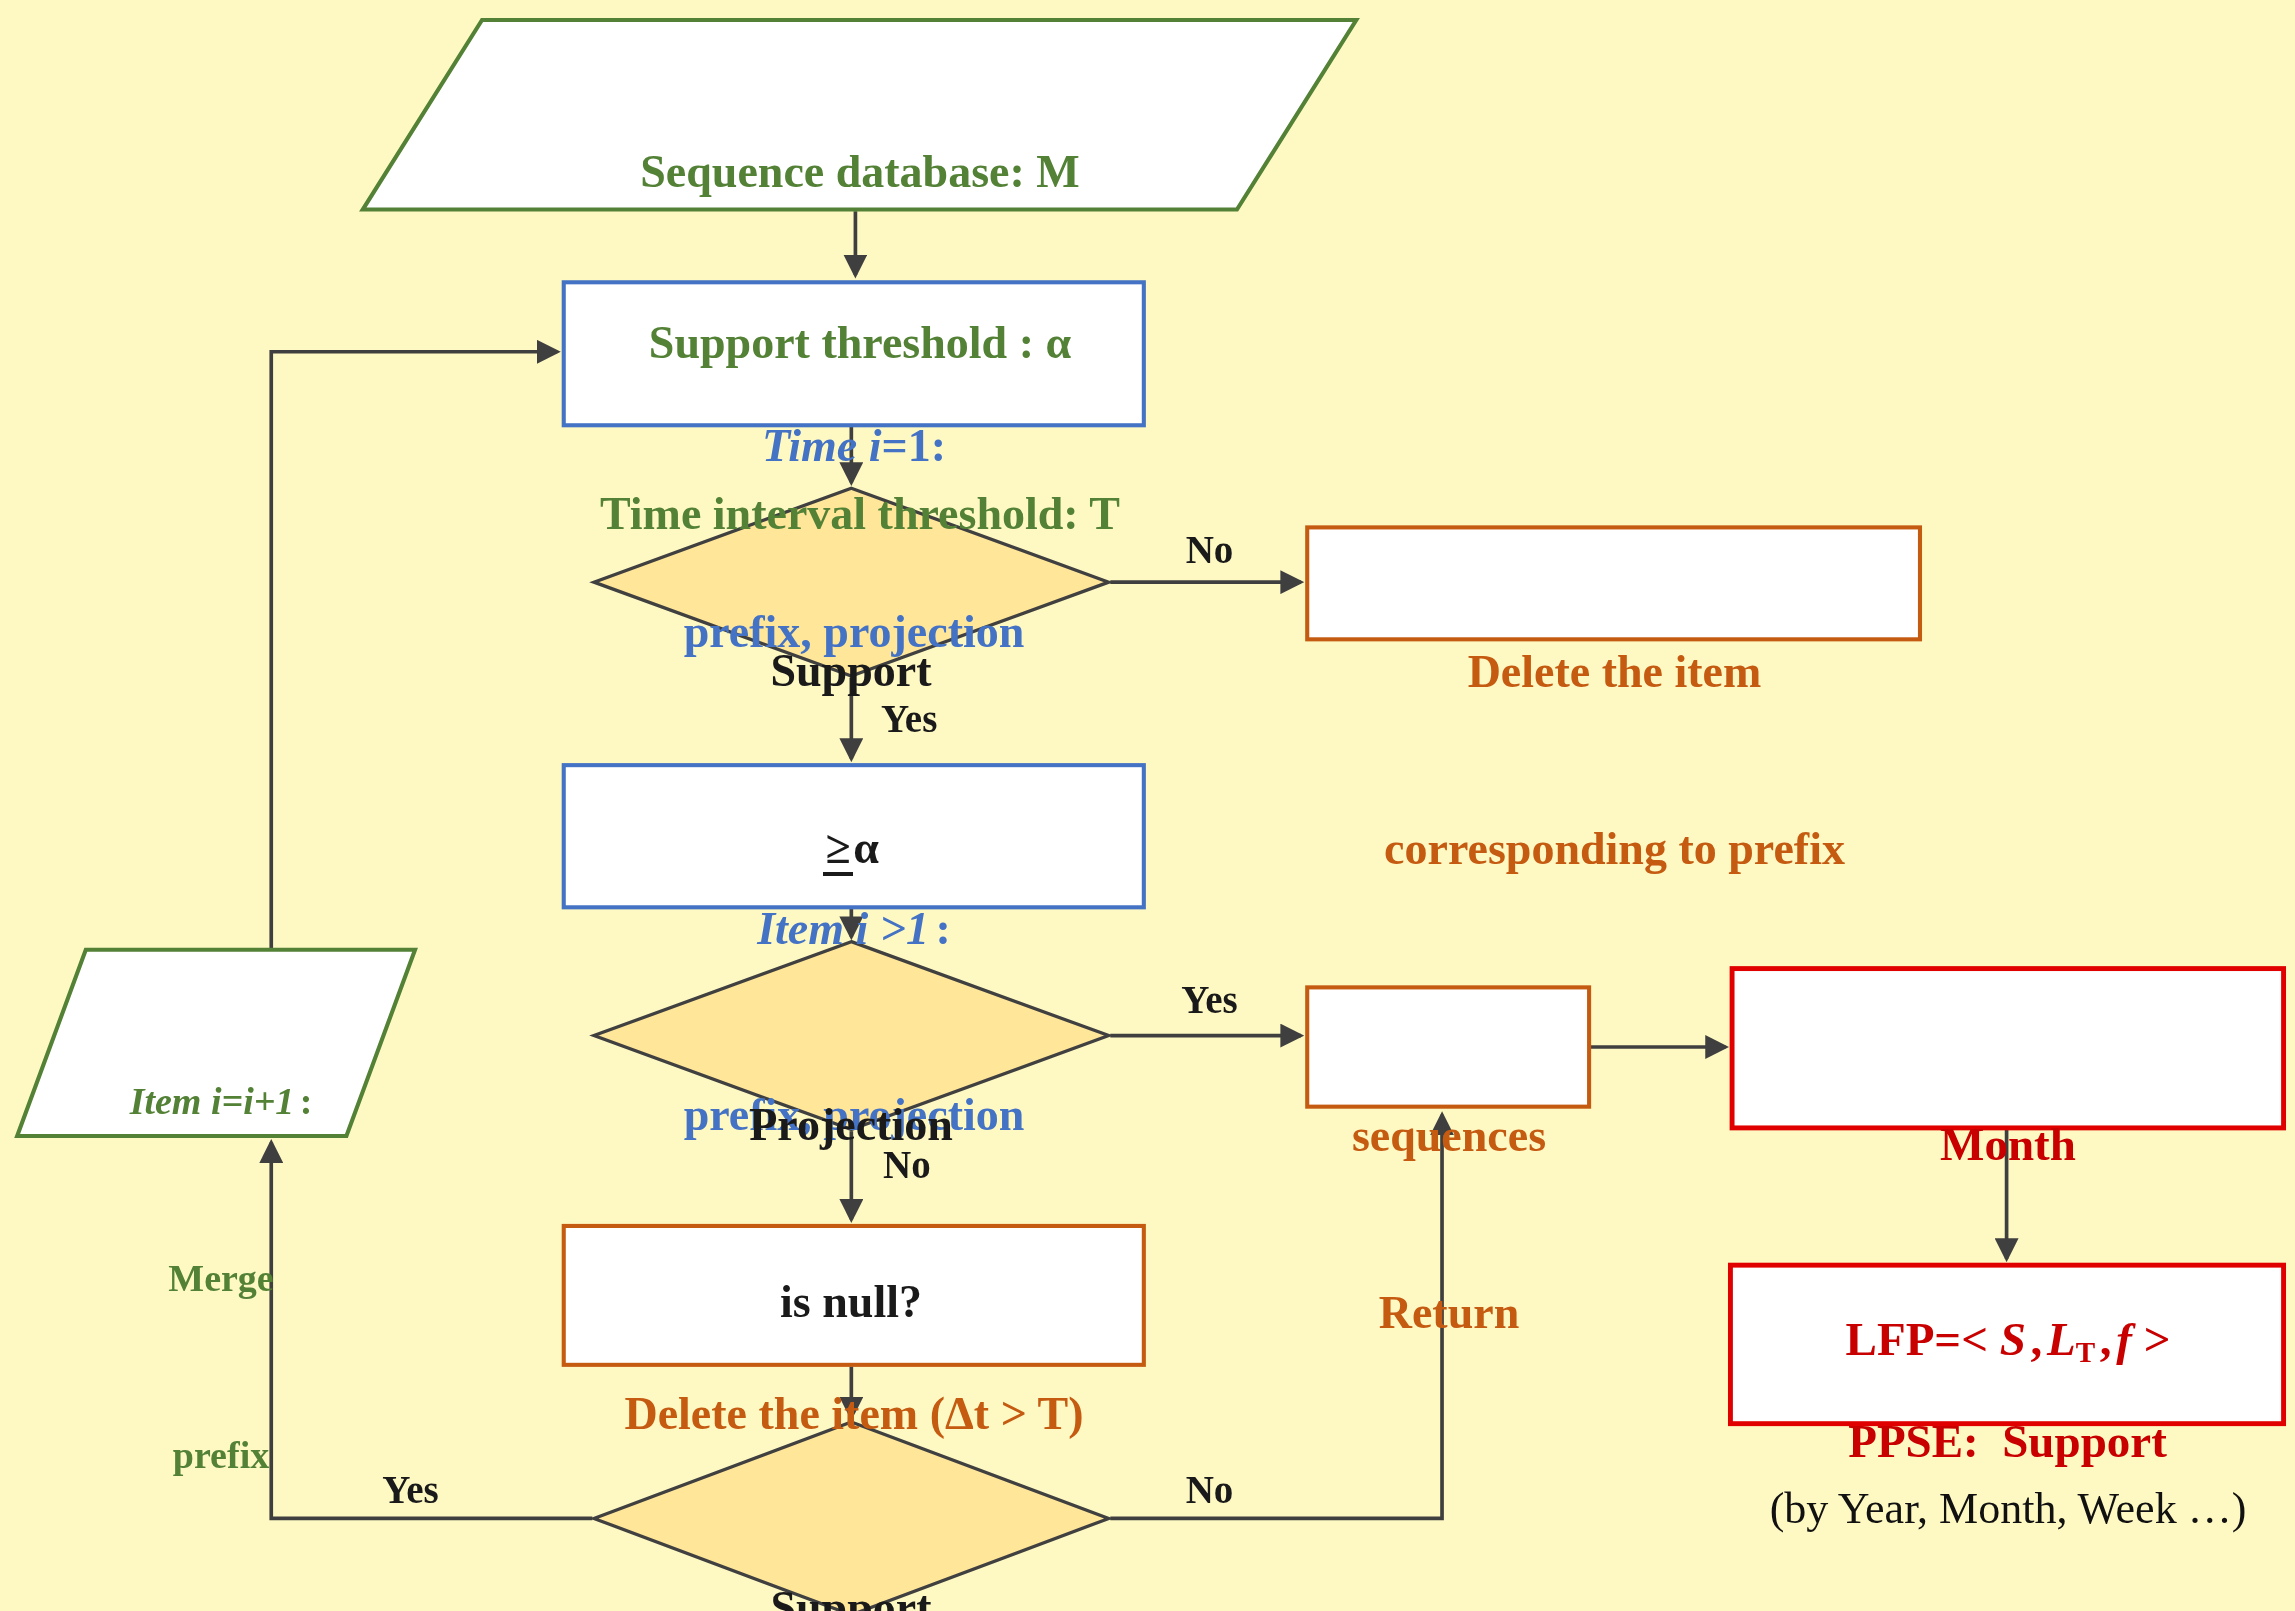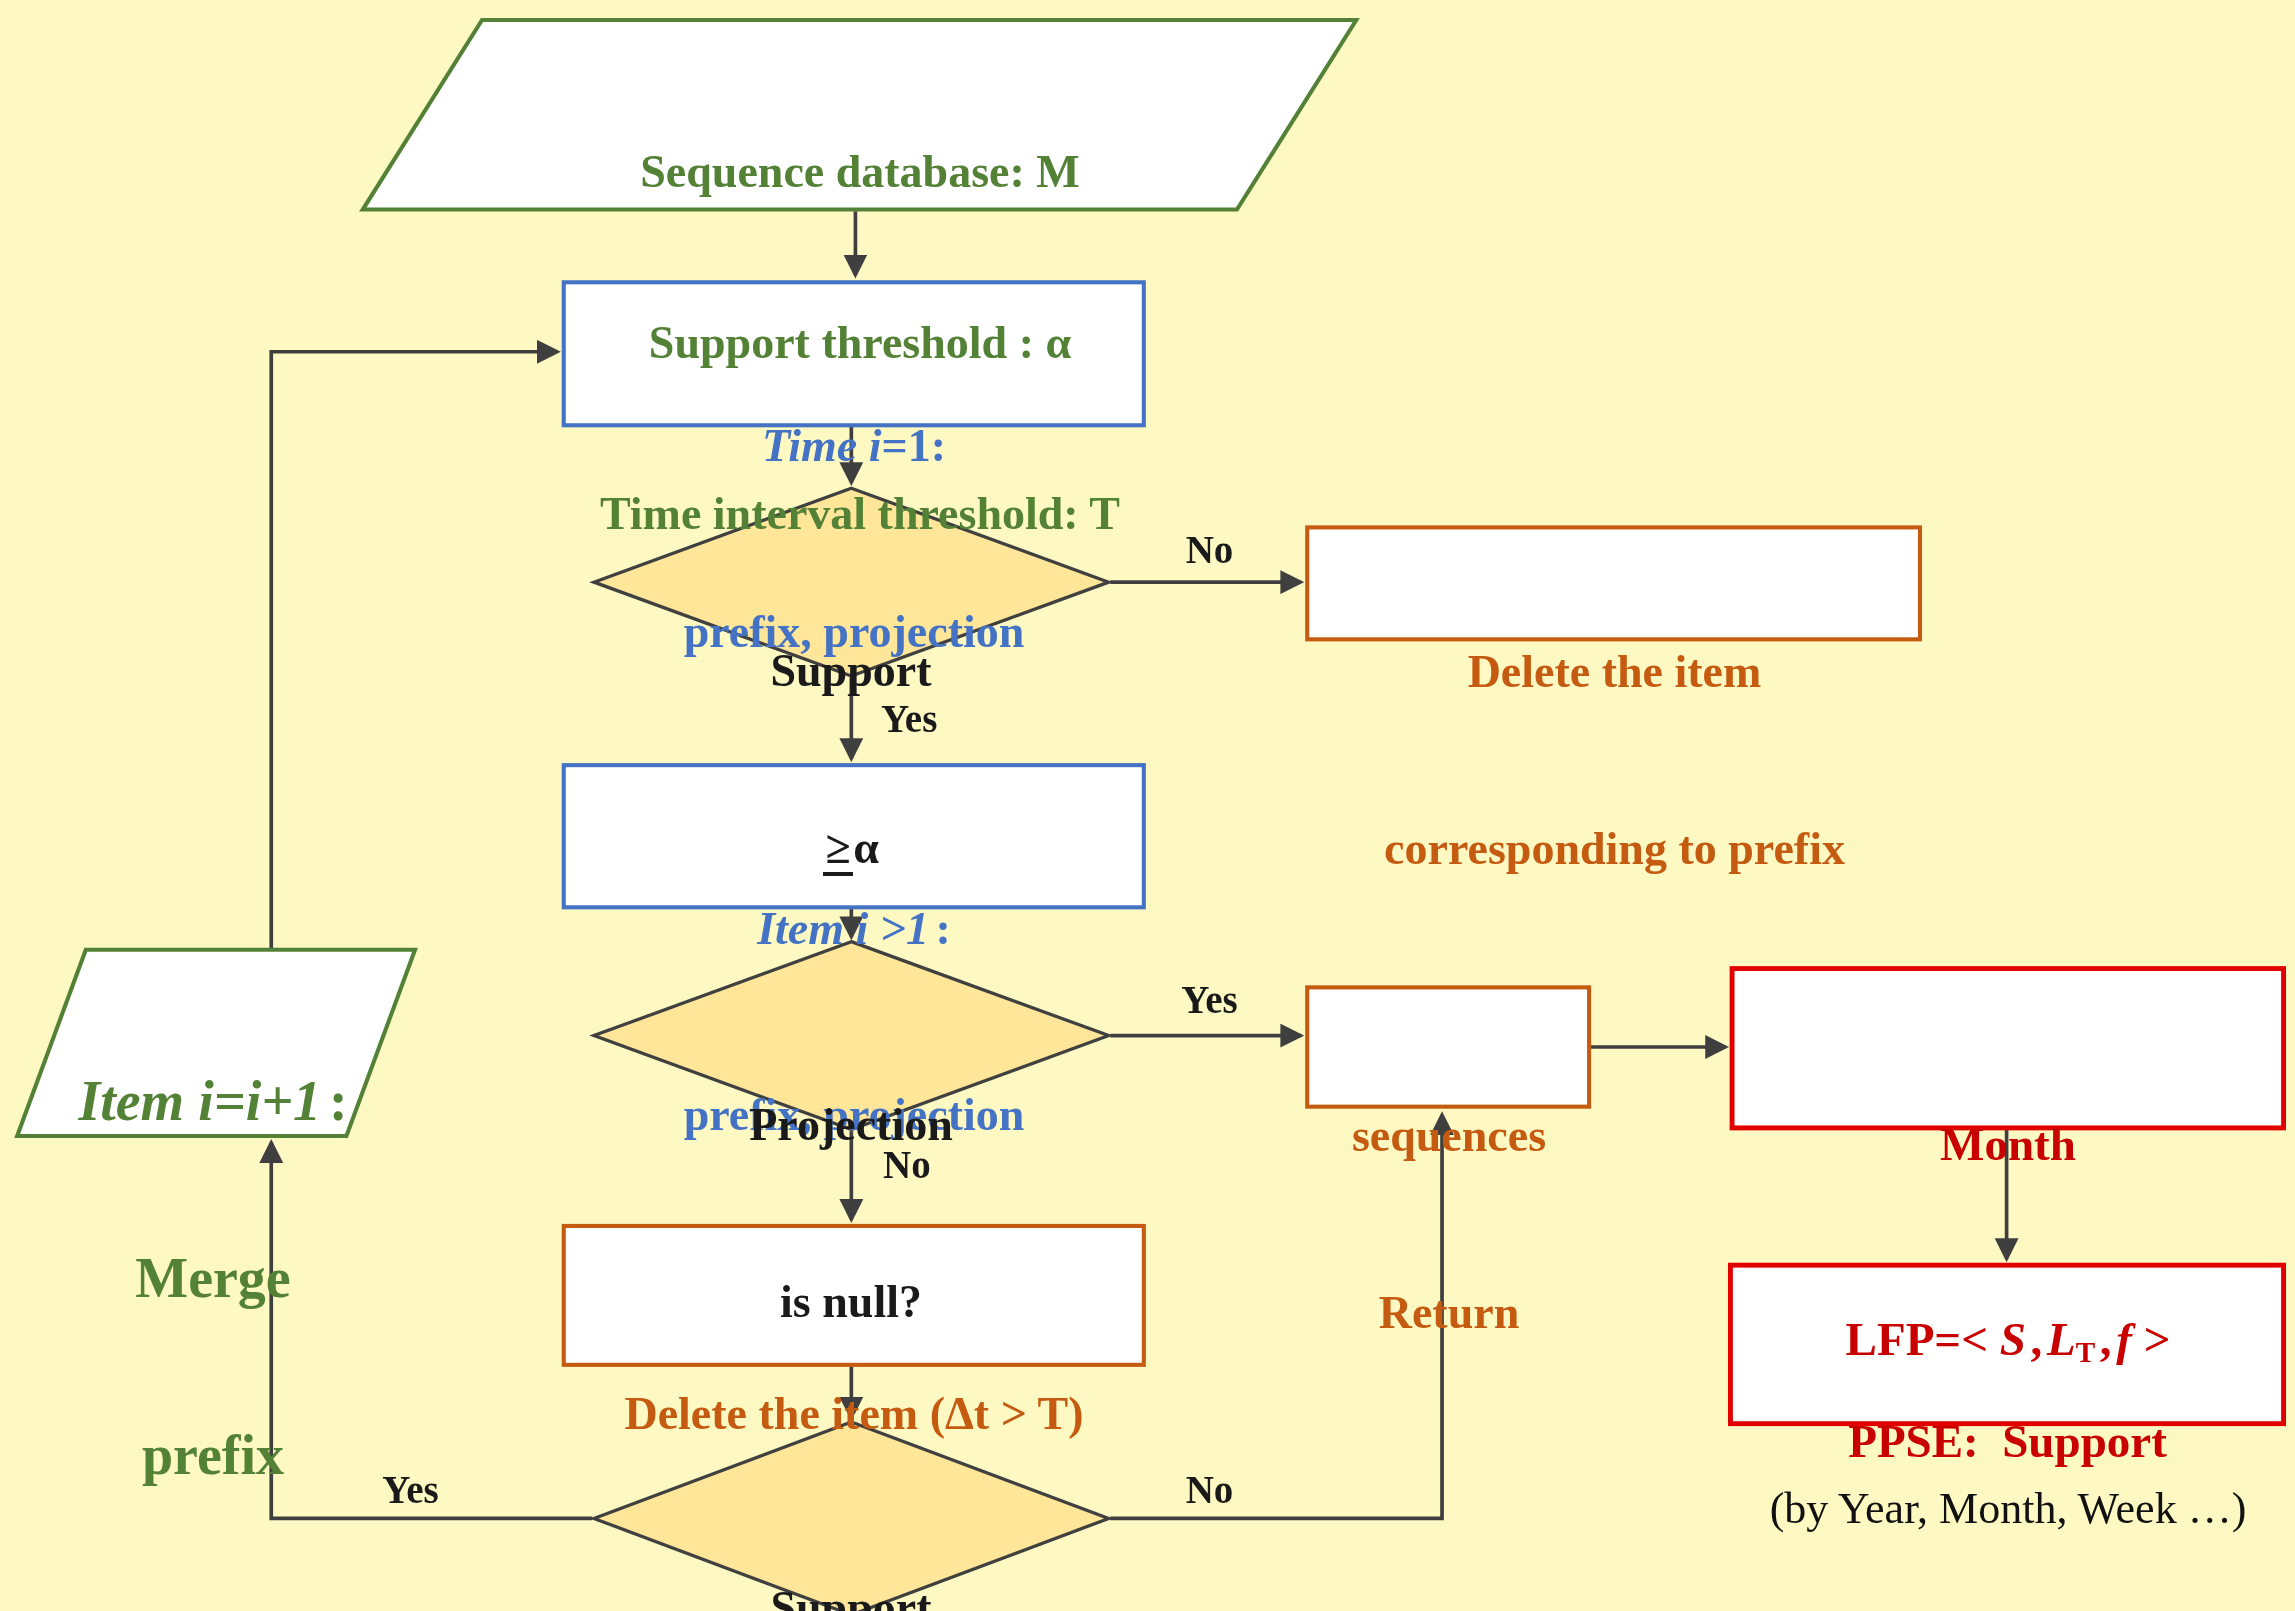--- a/index.html
+++ b/index.html
@@ -135,21 +135,21 @@
 
   <div class="txt orange-t" style="left:564px;top:1266px;width:580px;">
     <div>Delete the item (Δt &gt; T)</div>
   </div>
 
   <div class="txt black-t" style="left:606px;top:1460px;width:490px;">
     <div>Support</div>
     
   </div>
 
-  <div class="txt green-t" style="left:33px;top:954px;width:360px;font-size:56px;">
+  <div class="txt green-t" style="left:41px;top:954px;width:360px;font-size:38px;">
     <div><span class="it">Item i=i+1</span><span class="colon">:</span></div>
     <div>Merge</div>
     <div>prefix</div>
   </div>
 
   <div class="txt red-t" style="left:1731px;top:1281px;width:553px;font-size:47px;line-height:64px;">
     <div>PPSE:  Support</div>
     <div>detection based on LFP</div>
   </div>
 

